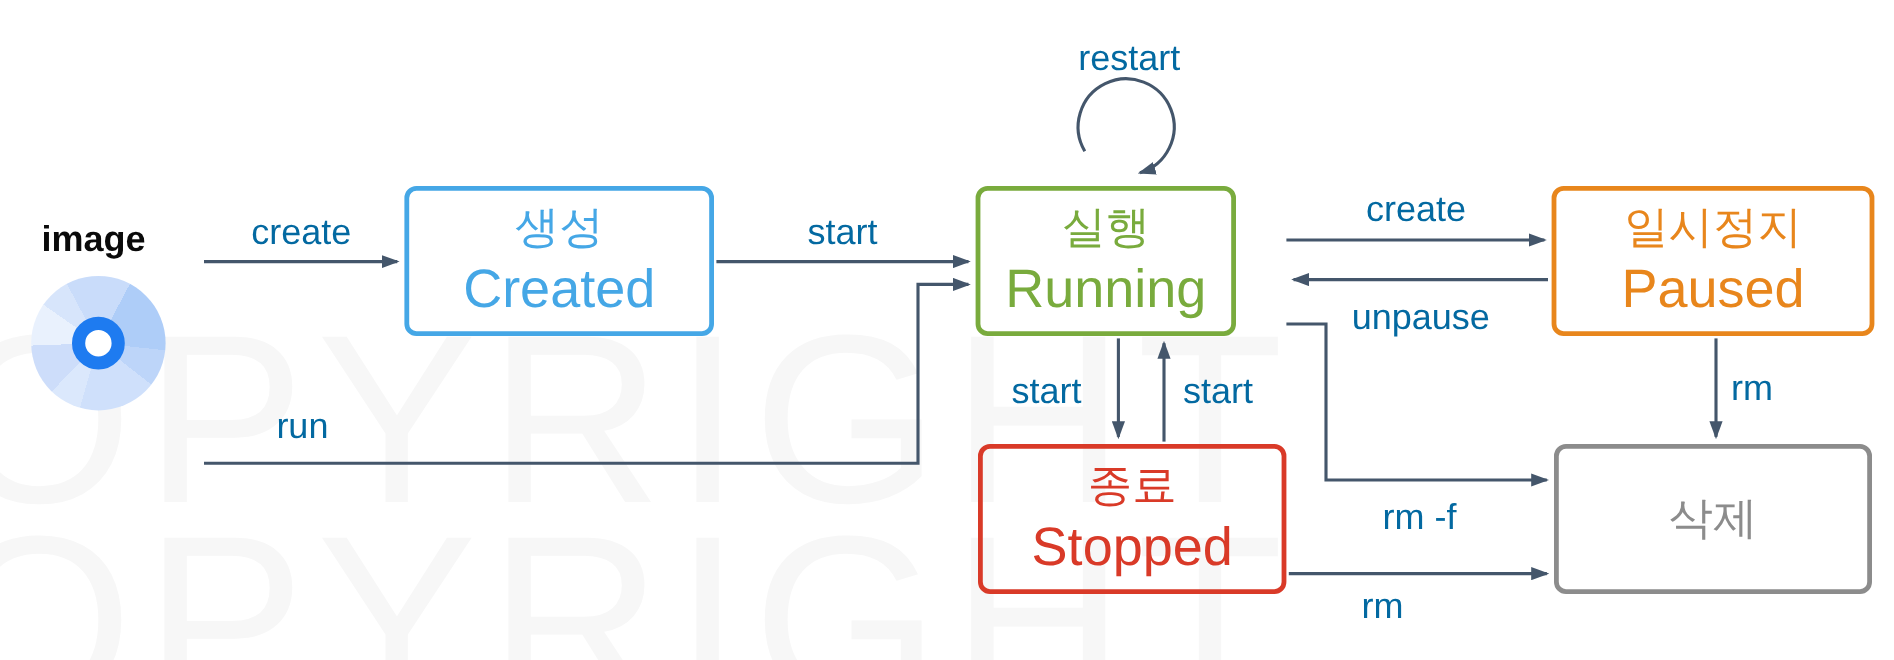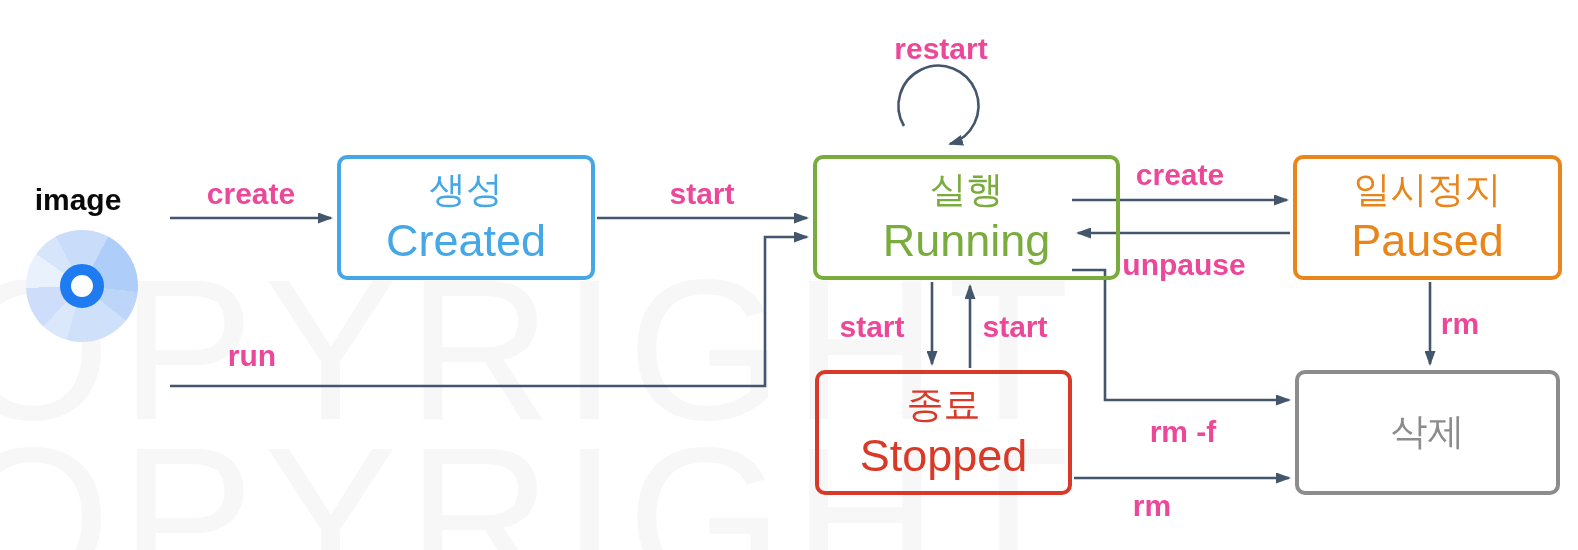--- a/index.html
+++ b/index.html
@@ -38,23 +38,23 @@
   .state-ko{font-size:37px;font-weight:400;line-height:1.25;}
   .state-en{font-size:45px;font-weight:400;line-height:1.2;}
   .box-created{border-color:#45a7e6;color:#45a7e6;}
   .box-running{border-color:#79ab3d;color:#79ab3d;}
   .box-paused{border-color:#e8861c;color:#e8861c;}
   .box-stopped{border-color:#d93a28;color:#d93a28;}
   .box-deleted{border-color:#8c8c8c;color:#8c8c8c;}
   .edge-label{
     position:absolute;
     transform:translate(-50%,-50%);
-    color:#ec4899;
+    color:#0369a1;
     font-size:30px;
-    font-weight:700;
+    font-weight:400;
     white-space:nowrap;
     z-index:3;
   }
   .image-label{
     position:absolute;
     transform:translate(-50%,-50%);
     color:#0a0a0a;
     font-size:30px;
     font-weight:700;
     z-index:3;
@@ -118,21 +118,21 @@
   <div class="image-label" style="left:78px;top:200px;">image</div>
   <div class="disc">
     <div class="disc-hole"></div>
   </div>
 
   <div class="state-box box-created" style="left:337px;top:155px;width:258px;height:125px;">
     <div class="state-ko">생성</div>
     <div class="state-en">Created</div>
   </div>
 
-  <div class="state-box box-running" style="left:813px;top:155px;width:307px;height:125px;">
+  <div class="state-box box-running" style="left:813px;top:155px;width:217px;height:125px;">
     <div class="state-ko">실행</div>
     <div class="state-en">Running</div>
   </div>
 
   <div class="state-box box-paused" style="left:1293px;top:155px;width:269px;height:125px;">
     <div class="state-ko">일시정지</div>
     <div class="state-en">Paused</div>
   </div>
 
   <div class="state-box box-stopped" style="left:815px;top:370px;width:257px;height:125px;">

